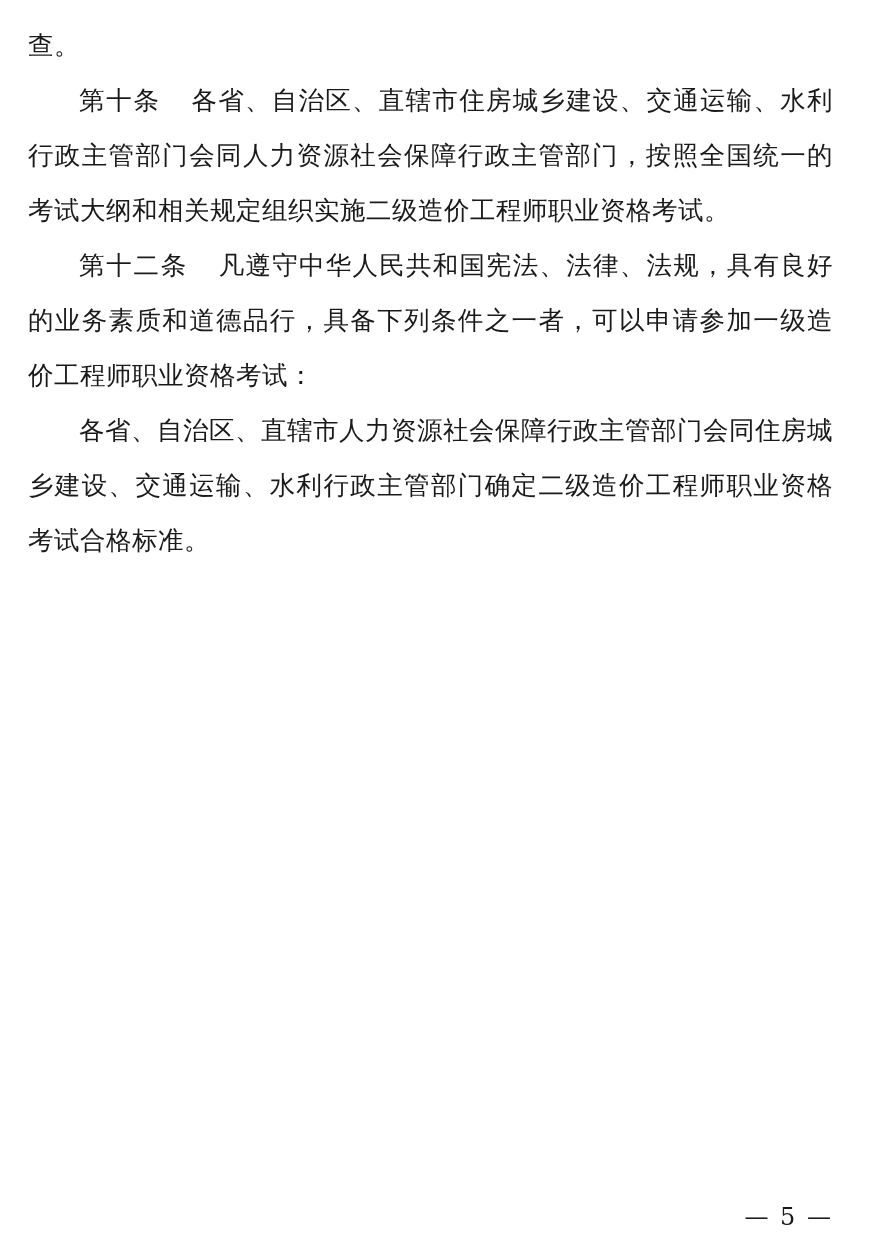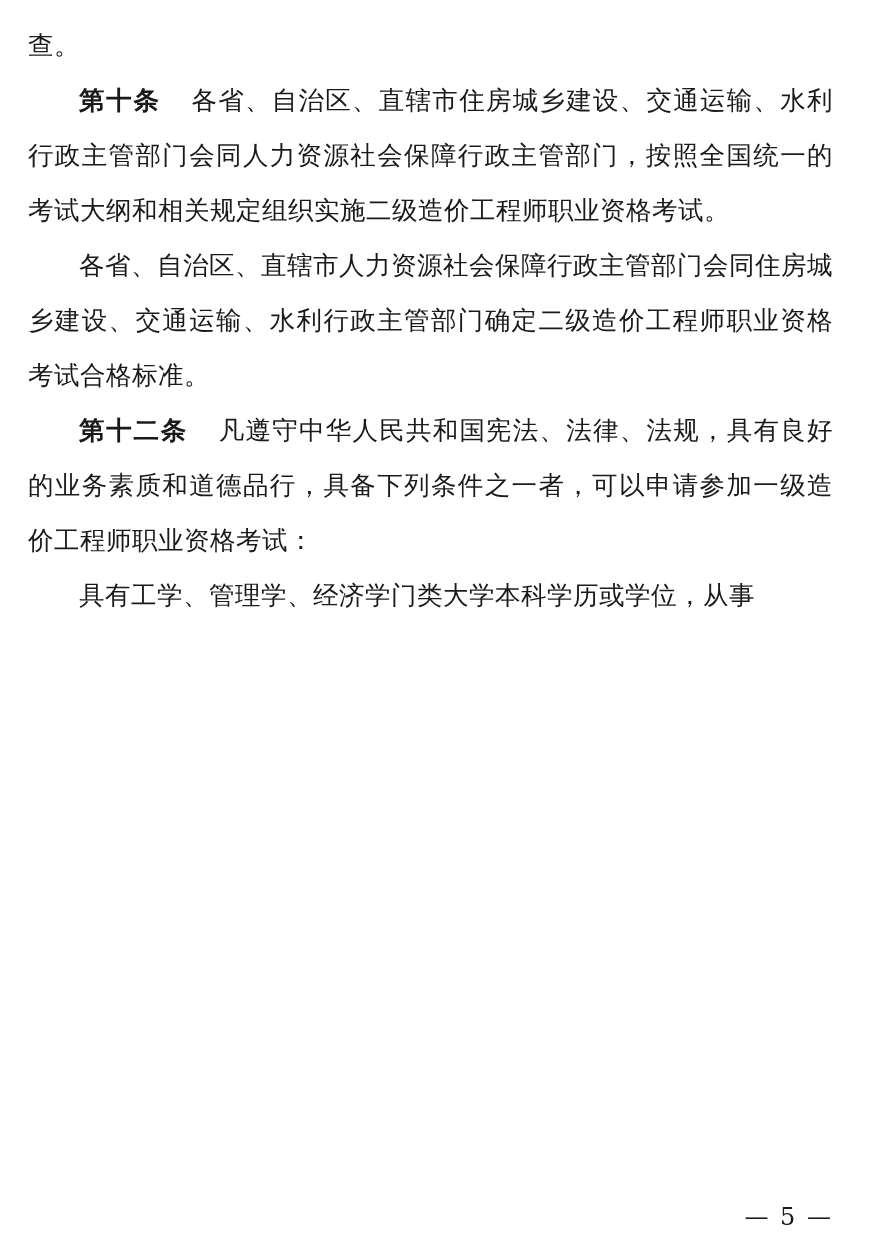--- a/index.html
+++ b/index.html
@@ -30,21 +30,21 @@
   }
   .para {
     margin: 0;
     padding: 0;
     text-indent: 0;
   }
   .para.indent {
     text-indent: 51px;
   }
   .article-head {
-    font-weight: bold;
+    font-weight: normal;
     letter-spacing: 1px;
   }
   .gap {
     display: inline-block;
     width: 30px;
   }
   .page-number {
     position: absolute;
     right: 52px;
     bottom: 22px;
@@ -60,25 +60,24 @@
 <body>
 
 <div class="page">
   <div class="doc-body">
 
     <p class="para"><span>查。</span></p>
 
     <p class="para indent"><span class="article-head">第十条</span><span class="gap"></span><span>各省、自治区、直辖市住房城乡建设、交通运输、水利行政主管部门会同人力资源社会保障行政主管部门，按照全国统一的考试大纲和相关规定组织实施二级造价工程师职业资格考试。</span></p>
 
 
+    <p class="para indent"><span class="article-head">第十二条</span><span class="gap"></span><span>凡遵守中华人民共和国宪法、法律、法规，具有良好的业务素质和道德品行，具备下列条件之一者，可以申请参加一级造价工程师职业资格考试：</span></p>
+
     <p class="para indent"><span>各省、自治区、直辖市人力资源社会保障行政主管部门会同住房城乡建设、交通运输、水利行政主管部门确定二级造价工程师职业资格考试合格标准。</span></p>
-
-    <p class="para indent"><span class="article-head">第十二条</span><span class="gap"></span><span>凡遵守中华人民共和国宪法、法律、法规，具有良好的业务素质和道德品行，具备下列条件之一者，可以申请参加一级造价工程师职业资格考试：</span></p>
 
 
 
 
-    <p class="para indent"><span>具有工学、管理学、经济学门类大学本科学历或学位，从事</span></p>
 
   </div>
 
   <div class="page-number num-latin">— 5 —</div>
 </div>
 
 </body></html>

